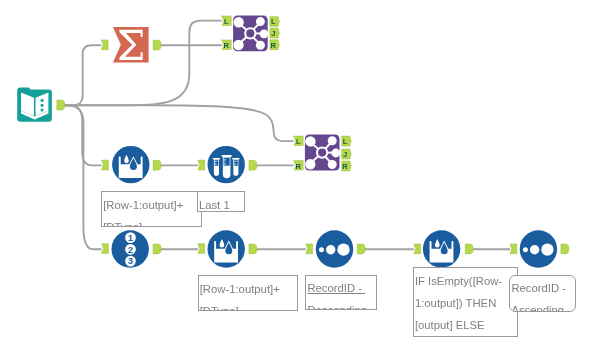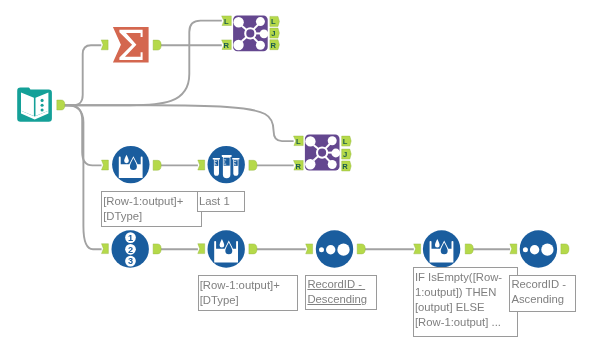--- a/index.html
+++ b/index.html
@@ -1,21 +1,21 @@
 <!DOCTYPE html>
 <html><head>
 <meta charset="utf-8">
 <title>Workflow</title>
 <style>
   html,body{margin:0;padding:0;background:#ffffff;}
   body{width:595px;height:354px;overflow:hidden;font-family:"Liberation Sans",sans-serif;}
   #canvas{position:relative;width:595px;height:354px;background:#fff;}
   svg.layer{position:absolute;left:0;top:0;width:595px;height:354px;overflow:visible;}
   .anno{position:absolute;box-sizing:border-box;border:1px solid #9a9a9a;background:#fff;
-        color:#808080;font-size:11.3px;line-height:15px;padding:1.5px 1px;white-space:pre-wrap;overflow:hidden;}
+        color:#808080;font-size:11.3px;line-height:22px;padding:1.5px 1px;white-space:pre-wrap;overflow:hidden;}
 </style>
 </head>
 <body>
 
 <div id="canvas">
   <svg class="layer" id="wires">
       <path d="M63.5 105.3 L72 105.3 C80.5 105.3 82.7 101.5 82.7 95 L82.7 54 C82.7 48 85.5 45.2 91 45.2 L101.3 45.2" fill="none" stroke="#a2a2a2" stroke-width="1.9"></path>
       <path d="M63.5 105.3 L130 105.3 C160 105.3 189.3 104.2 189.3 74 L189.3 32 C189.3 24.5 193.5 20.6 200.5 20.6 L221.8 20.6" fill="none" stroke="#a2a2a2" stroke-width="1.9"></path>
       <path d="M63.5 105.3 L150 105.3 C215 105.3 252 107 265 114 C271.5 117.5 273.6 123 273.6 131 C273.6 137.5 276.5 141.1 282 141.1 L293.6 141.1" fill="none" stroke="#a2a2a2" stroke-width="1.9"></path>
       <path d="M63.5 105.3 L69 105.3 C77.5 105.3 82.2 110.0 82.2 120 L82.2 152 C82.2 161.5 85.5 165.4 92.5 165.4 L101.6 165.4" fill="none" stroke="#a2a2a2" stroke-width="1.9"></path>
@@ -245,15 +245,15 @@
     <g transform="translate(538.4,249.0)">
       <use href="#sort-glyph"></use>
     </g>
   </svg>
   <div id="annos">
       <div class="anno" style="left: 101.2px; top: 191.2px; width: 100.9px; height: 36px;">[Row-1:output]+[DType]</div>
       <div class="anno" style="left: 196.9px; top: 191px; width: 48px; height: 20.7px;">Last 1 rows</div>
       <div class="anno" style="left: 197.7px; top: 275.1px; width: 100.2px; height: 35.6px;">[Row-1:output]+[DType]</div>
       <div class="anno" style="left: 305.4px; top: 274.8px; width: 72.1px; height: 35.6px; text-decoration: underline;">RecordID - Descending</div>
       <div class="anno" style="left: 412.9px; top: 267px; width: 105.2px; height: 70px;">IF IsEmpty([Row-1:output]) THEN [output] ELSE [Row-1:output] ...</div>
-      <div class="anno" style="left: 509.4px; top: 274.8px; width: 66.2px; height: 36.8px;">RecordID - Ascending</div>
+      <div class="anno" style="left: 509.4px; top: 274.8px; width: 66.2px; height: 36.8px; border-radius: 6px;">RecordID - Ascending</div>
     </div>
 </div>
 
 </body></html>

